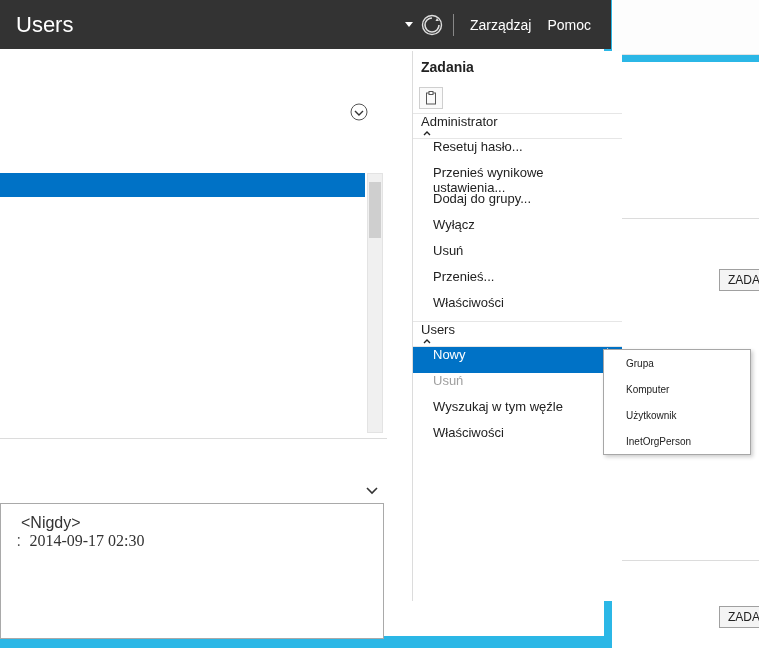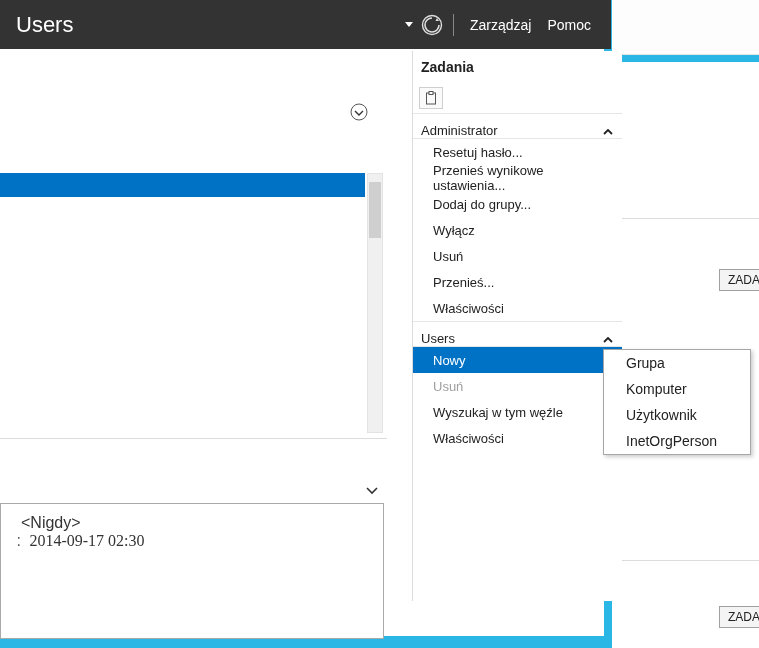--- a/index.html
+++ b/index.html
@@ -47,39 +47,39 @@
 
   
   .tasks {
     position: absolute; left: 412px; top: 51px; width: 210px; height: 550px;
     border-left: 1px solid #dcdcdc; background: #fff;
   }
   .tasks-header { height: 36px; padding: 8px 8px 0 8px; font-size: 14px; font-weight: 600; color: #222; }
   .tasks-iconrow { height: 26px; padding: 0 6px; }
   .tasks-iconrow .ibtn { width: 24px; height: 22px; border: 1px solid #cfcfcf; display:inline-flex; align-items:center; justify-content:center; background:#fafafa; }
   .sect-head {
-    height: 26px; display: flex; align-items: flex-end; justify-content: space-between;
-    padding: 0 8px; font-size: 13px; color: #222; border-top: 1px solid #e6e6e6; border-bottom: 1px solid #e6e6e6;
+    height: 26px; display: flex; align-items: flex-start; justify-content: space-between;
+    padding: 0 8px; font-size: 13px; color: #222; border-top: 1px solid #e6e6e6; border-bottom: 1px solid #e6e6e6; flex-direction: column;
   }
   .sect-item {
-    height: 26px; display: flex; align-items: center; padding: 0 8px 0 20px;
+    height: 26px; display: flex; padding: 0 8px 0 20px;
     font-size: 13px; color: #222; cursor: default;
   }
   .sect-item.disabled { color: #a0a0a0; }
   .sect-item.selected { background: #0072c6; color: #fff; }
   .sect-item .label { flex: 1; }
   .sect-item .arrow { font-size: 10px; }
 
   
   .flyout {
     position: absolute; left: 603px; top: 349px; width: 148px; background: #fff;
     border: 1px solid #a7a7a7; box-shadow: 2px 2px 4px rgba(0,0,0,0.2);
     z-index: 50;
   }
-  .flyout .fi { height: 26px; display: flex; align-items: center; padding: 0 8px 0 22px; font-size: 14px; color: #222; }
+  .flyout .fi { height: 26px; display: flex; align-items: center; padding: 0 8px 0 22px; font-size: 10px; color: #222; }
 
   
   .rightpane { position: absolute; left: 613px; top: 0; width: 146px; height: 648px; background: #fff; }
   .rp-topbar { height: 55px; background: #fdfdfd; border-bottom: 1px solid #e4e4e4; }
   .rp-bluebar { height: 6px; background: #2bb7e6; }
   .rp-btn {
     position: absolute; height: 22px; border: 1px solid #a0a0a0; background: #f4f4f4;
     font-size: 12px; display: flex; align-items: center; padding: 0 8px; color: #222;
   }
   .rp-sep { position: absolute; width: 146px; height: 1px; background: #dcdcdc; }

